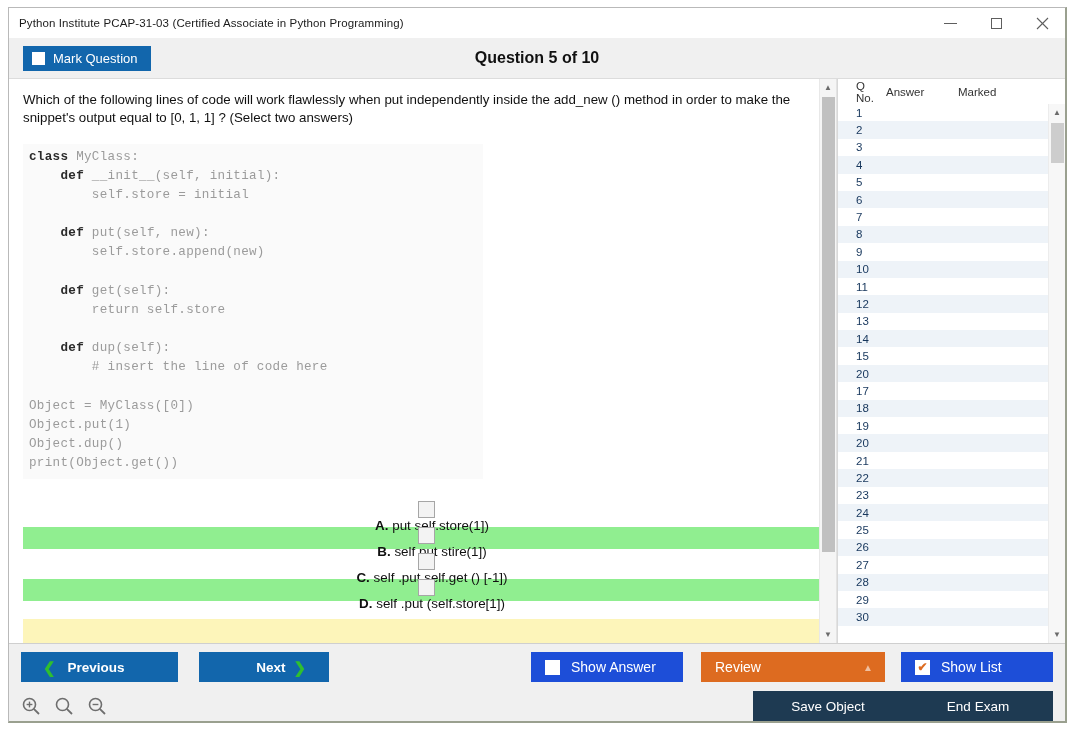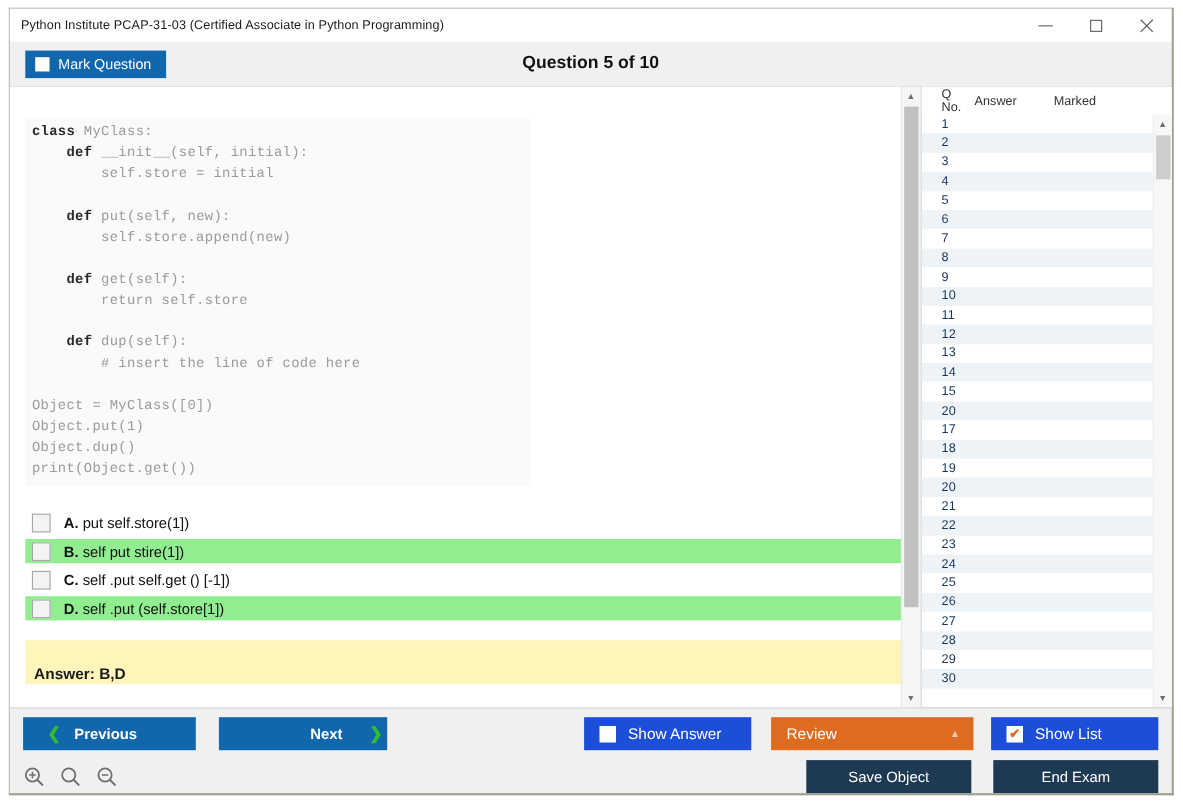--- a/index.html
+++ b/index.html
@@ -115,20 +115,21 @@
   #code-block b { color: #2a2a2a; font-weight: bold; }
 
   #options { margin-top: 22px; }
   .option-row {
     display: flex; align-items: center;
     height: 22px;
     margin-bottom: 4px;
     width: 812px;
     padding-left: 6px;
     cursor: pointer;
+    flex-direction: column;
   }
   .option-row.correct { background: #90ee90; }
   .option-row .opt-box {
     width: 17px; height: 17px;
     background: #f3f3f3;
     border: 1px solid #a6a6a6;
     flex: none;
     margin-right: 12px;
   }
   .option-label {
@@ -232,21 +233,21 @@
     color: #ffffff;
     cursor: pointer;
     height: 30px;
     display: flex; align-items: center;
   }
   .btn-blue { background: #1266ac; }
   .btn-orange { background: #1d4ed8; font-weight: normal; font-size: 14px; }
   .btn-navy { background: #1e3a52; font-weight: normal; font-size: 13.5px; }
 
   #prev-btn { width: 157px; justify-content: flex-start; padding-left: 22px; gap: 12px; }
-  #next-btn { margin-left: 21px; width: 153px; justify-content: flex-end; padding-right: 4px; gap: 24px; }
+  #next-btn { margin-left: 21px; width: 130px; justify-content: flex-end; padding-right: 23px; gap: 8px; }
   .chev { color: #2fbf2f; font-size: 15px; font-weight: bold; line-height: 1; }
 
   #show-answer-btn {
     margin-left: auto;
     width: 152px; padding-left: 14px; gap: 11px;
   }
   #review-btn {
     margin-left: 18px; width: 184px;
     padding: 0 12px 0 14px;
     justify-content: space-between;
@@ -265,21 +266,21 @@
   }
 
   #btn-row-2 {
     display: flex; align-items: center;
     height: 38px;
     padding-top: 8px;
   }
   #zoom-icons { display: flex; gap: 13px; align-items: center; }
   .zoom-icon { cursor: pointer; display: block; }
   #save-session-btn { margin-left: auto; width: 150px; justify-content: center; }
-  #end-exam-btn { margin-left: 20px; width: 150px; justify-content: center; }
+  #end-exam-btn { width: 150px; justify-content: center; }
 </style>
 </head>
 <body>
 
 <div id="app-window">
 
   <div id="titlebar">
     <span id="titlebar-text">Python Institute PCAP-31-03 (Certified Associate in Python Programming)</span>
     <div id="window-controls">
       <div class="wc">
@@ -303,20 +304,21 @@
       <span>Mark Question</span>
     </button>
     <div id="question-counter">Question 5 of 10</div>
   </div>
 
   <div id="body-area">
 
     <div id="question-pane">
       <div id="question-inner">
 
+        <div id="question-text">Which of the following lines of code will work flawlessly when put independently inside the add_new () method in order to make the snippet's output equal to [0, 1, 1] ? (Select two answers)</div>
 
         <pre id="code-block"><b>class</b> MyClass:
     <b>def</b> __init__(self, initial):
         self.store = initial
 
     <b>def</b> put(self, new):
         self.store.append(new)
 
     <b>def</b> get(self):
         return self.store

